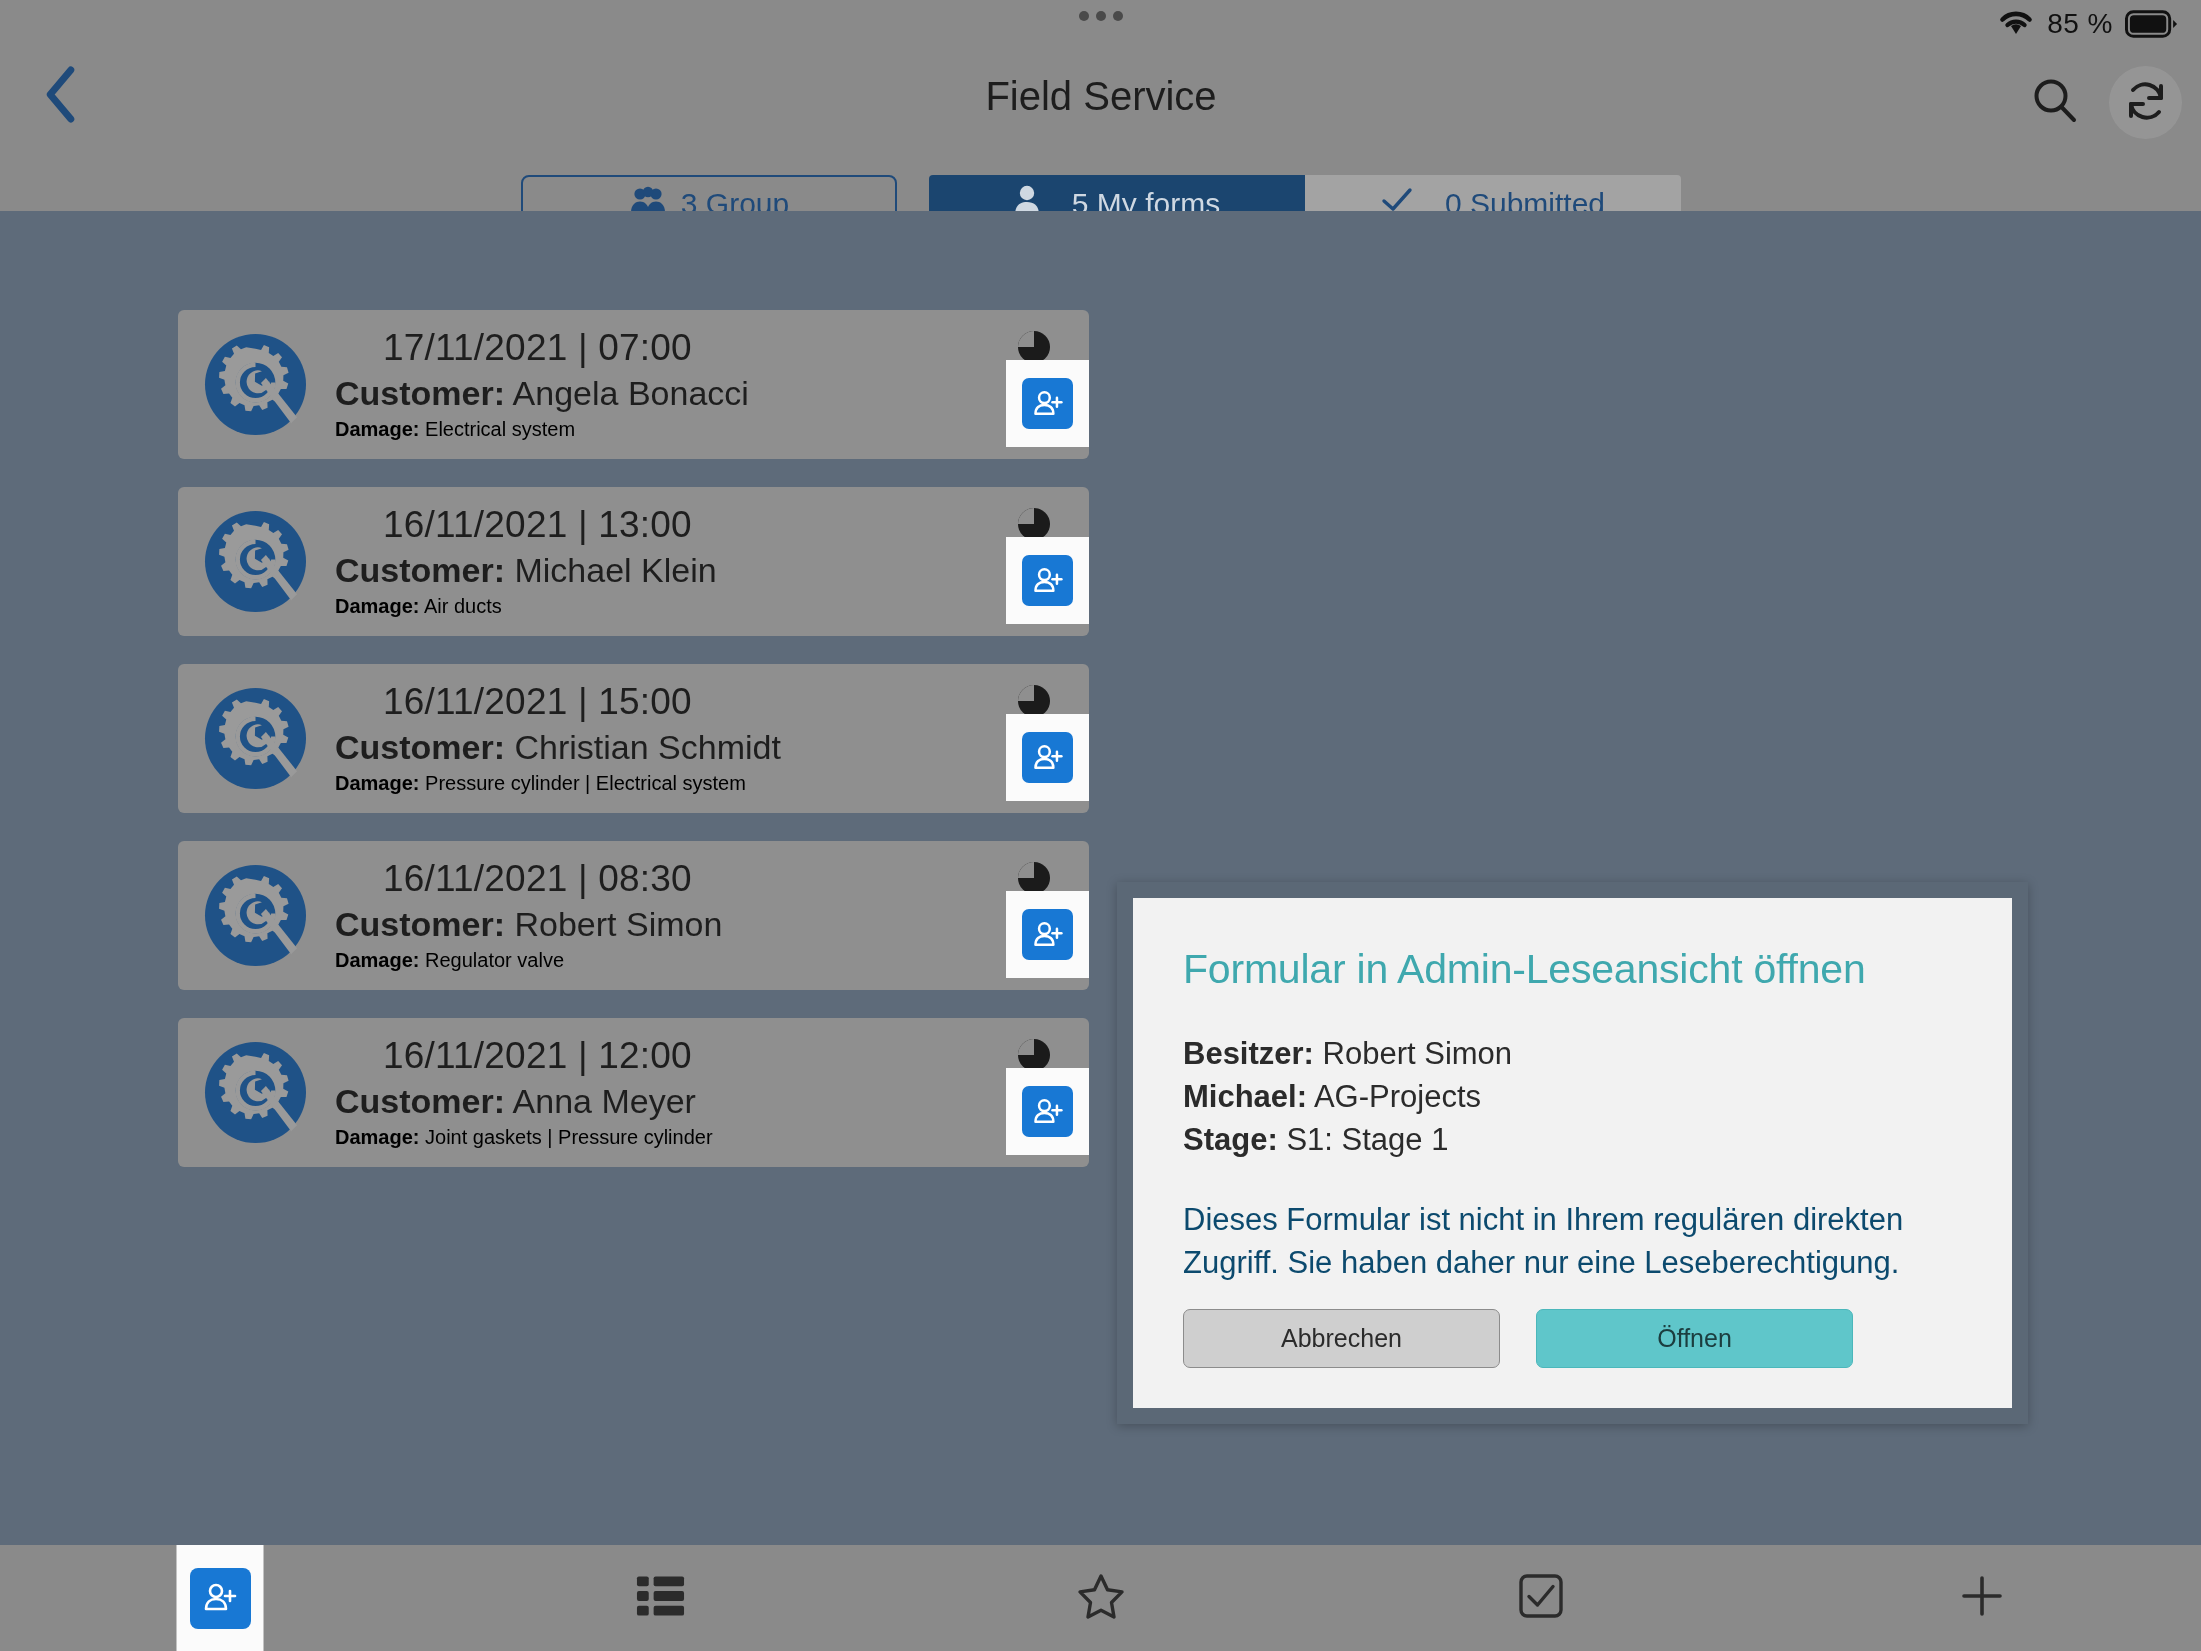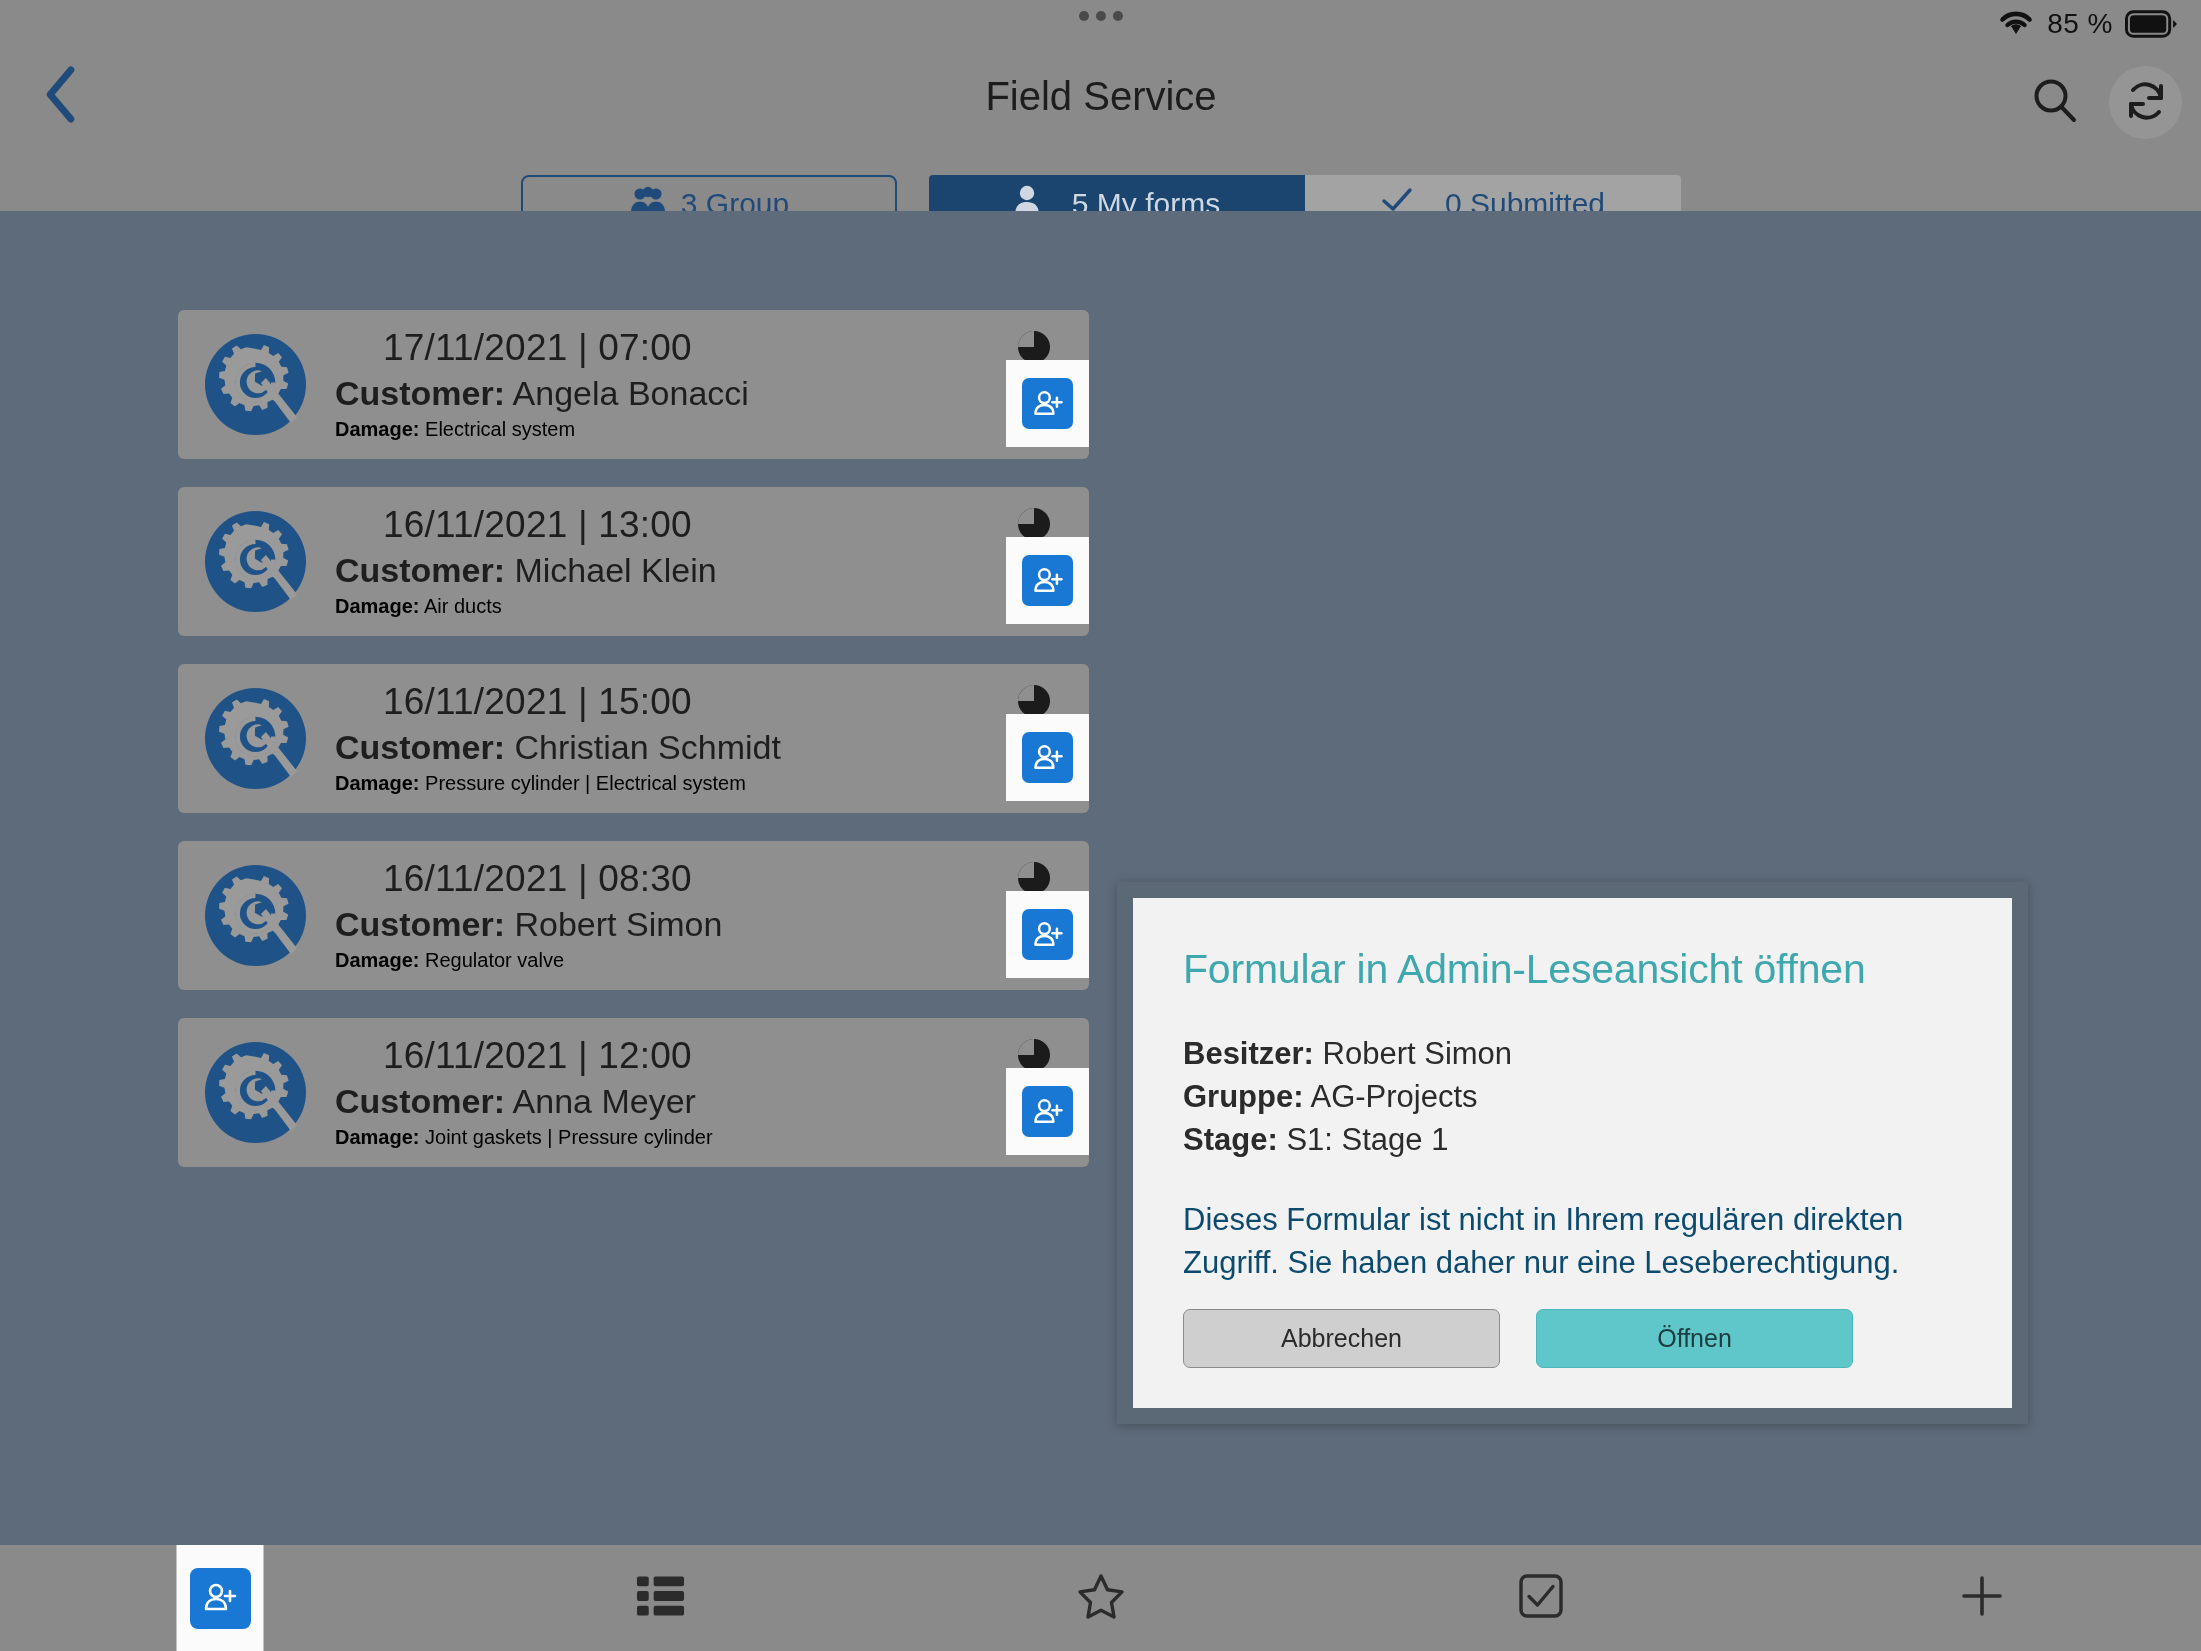--- a/index.html
+++ b/index.html
@@ -505,21 +505,21 @@
 
   <div class="modal-shell">
     <div class="modal">
       <div class="modal-title">Formular in Admin-Leseansicht öffnen</div>
 
       <div class="kv">
         <span class="k">Besitzer:</span>
         <span>Robert Simon</span>
       </div>
       <div class="kv">
-        <span class="k">Gruppe:</span>
+        <span class="k">Michael:</span>
         <span>AG-Projects</span>
       </div>
       <div class="kv">
         <span class="k">Stage:</span>
         <span>S1: Stage 1</span>
       </div>
 
       <div class="modal-msg">Dieses Formular ist nicht in Ihrem regulären direkten Zugriff. Sie haben daher nur eine Leseberechtigung.</div>
 
       <div class="modal-actions">

